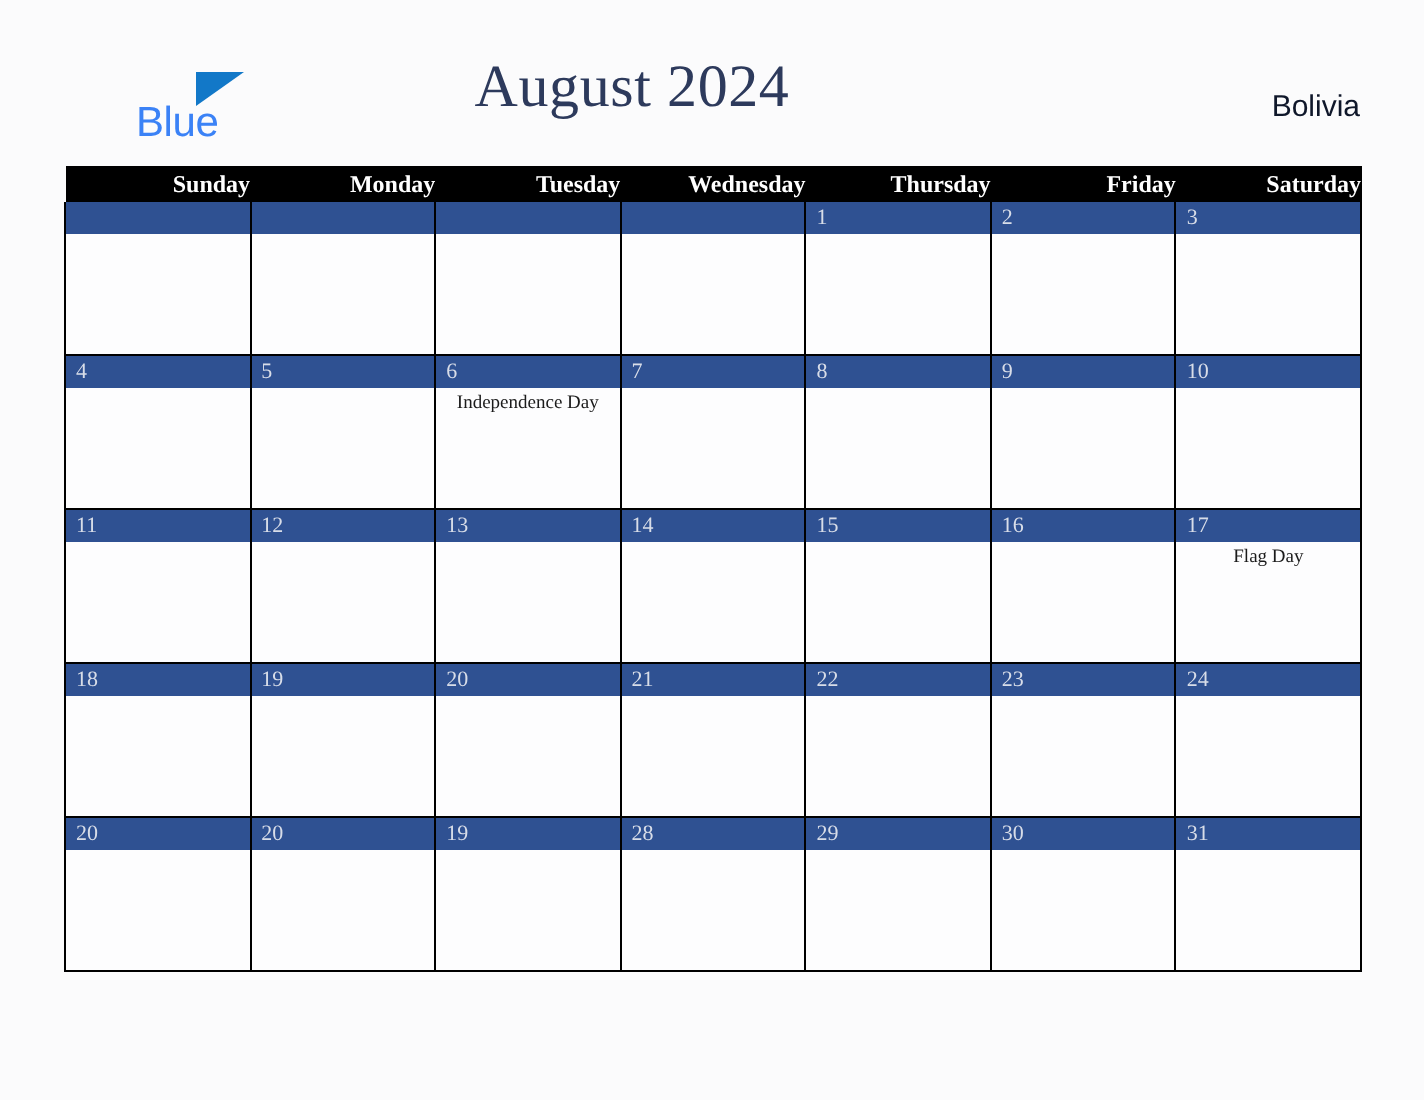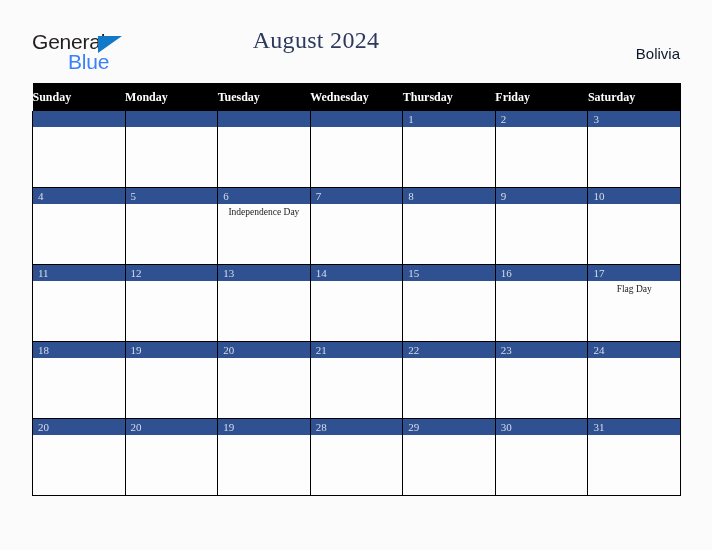--- a/index.html
+++ b/index.html
@@ -61,21 +61,21 @@
     line-height: 22px;
   }
 
   .cal-title {
     position: absolute;
     left: 0;
     top: 27px;
     width: 632px;
     text-align: center;
     font-family: "Liberation Serif", serif;
-    font-size: 24px;
+    font-size: 30px;
     color: #2d3a5c;
     letter-spacing: 0.3px;
   }
 
   .cal-region {
     position: absolute;
     right: 32px;
     top: 45px;
     font-family: Liberation Sans, sans-serif;
     font-size: 15px;
@@ -90,23 +90,23 @@
     width: 649px;
     border-collapse: collapse;
     table-layout: fixed;
   }
   .calendar th {
     background: #000000;
     color: #ffffff;
     font-family: "Liberation Serif", serif;
     font-size: 12px;
     font-weight: bold;
-    height: 28px;
+    height: 18px;
     padding: 0;
-    text-align: left;
+    text-align: right;
     border: none;
   }
   .calendar td {
     padding: 0;
     vertical-align: top;
     border-left: 1px solid #000000;
     border-right: 1px solid #000000;
     border-bottom: 1px solid #000000;
     background: #fdfdfe;
     height: 76px;
@@ -137,21 +137,20 @@
     line-height: 12px;
     white-space: nowrap;
   }
 </style>
 </head>
 <body>
 
 <div class="page-header">
 
   <div class="logo">
-    <span class="logo-general">General</span>
     <span class="logo-triangle"></span>
     <span class="logo-blue">Blue</span>
   </div>
 
   <div class="cal-title">August 2024</div>
 
   <div class="cal-region">Bolivia</div>
 
 </div>
 

